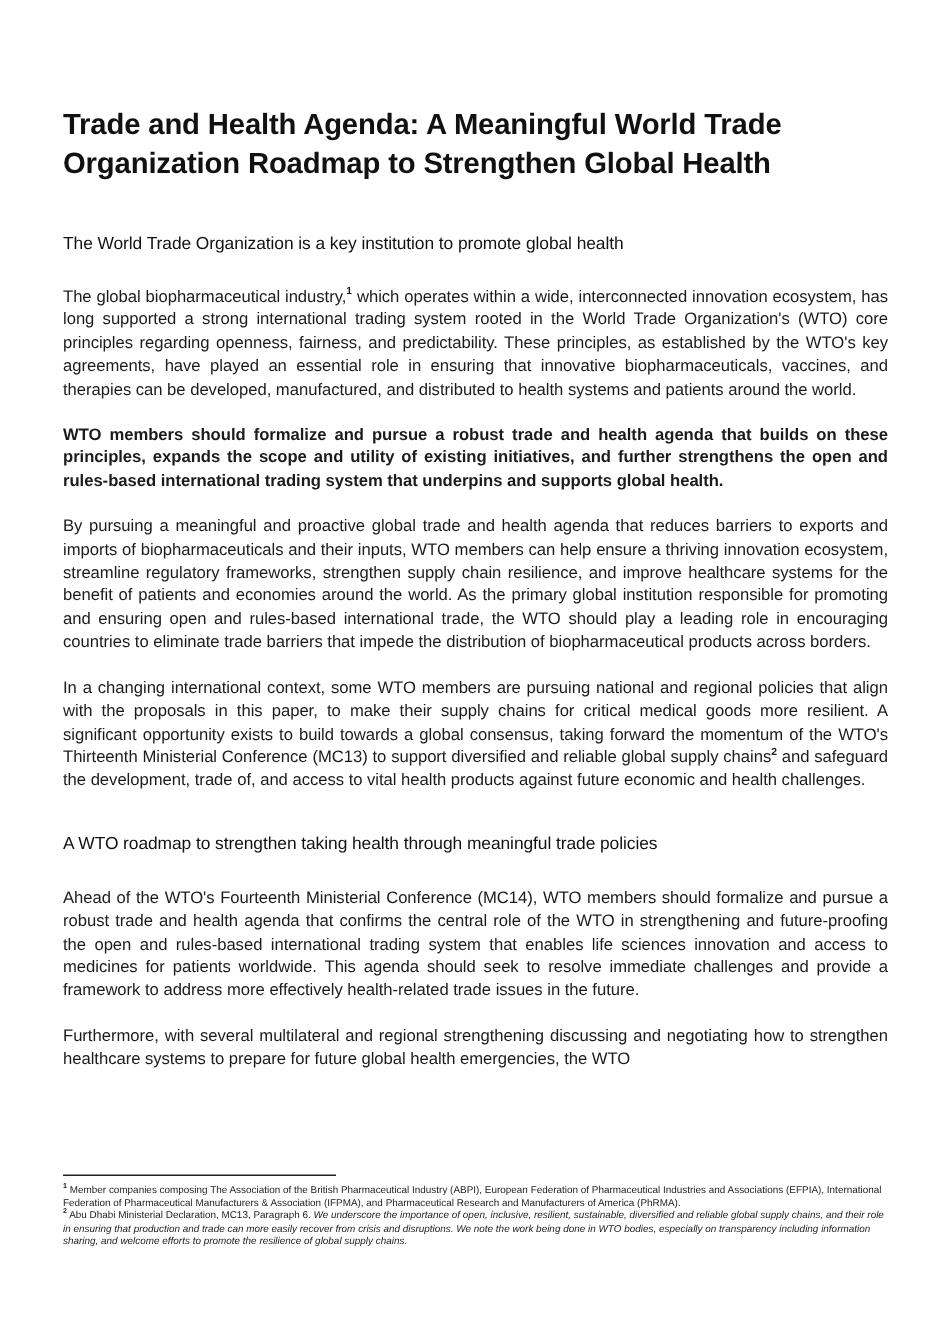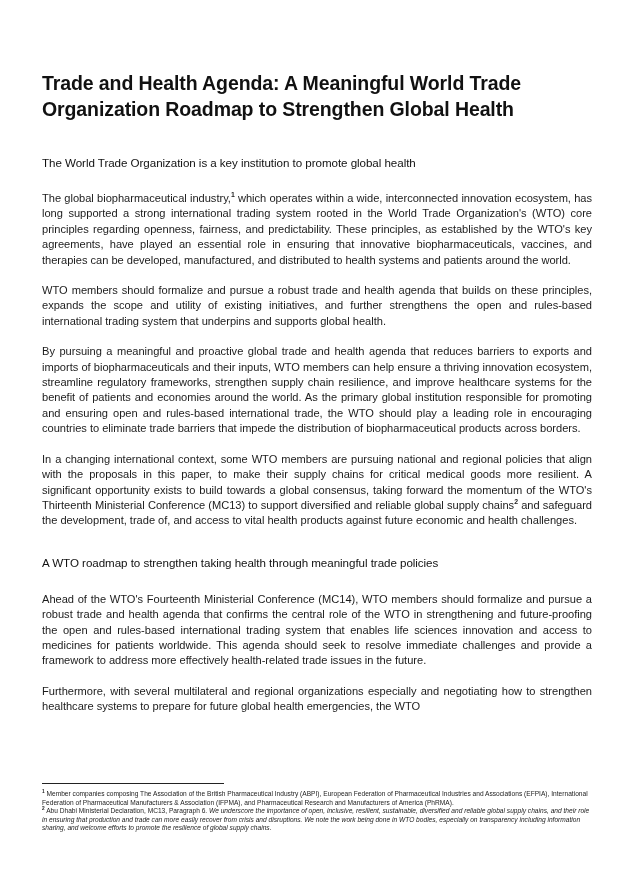--- a/index.html
+++ b/index.html
@@ -50,21 +50,21 @@
   }
   .body-para {
     font-size: 11.1px;
     line-height: 15.4px;
     text-align: justify;
     color: #1b1b1b;
     margin: 0;
     letter-spacing: -0.02px;
   }
   .body-para.bold {
-    font-weight: normal;
+    font-weight: bold;
   }
   sup {
     font-size: 0.62em;
     vertical-align: super;
     line-height: 0;
     font-weight: bold;
   }
   .sp-h1 { height: 33px; }
   .sp-ph { height: 20px; }
   .sp-pp { height: 15px; }
@@ -130,21 +130,21 @@
     <div class="sp-h2"></div>
 
     <h2 class="section-heading">A WTO roadmap to strengthen taking health through meaningful trade policies</h2>
 
     <div class="sp-h2b"></div>
 
     <p class="body-para">Ahead of the WTO's Fourteenth Ministerial Conference (MC14), WTO members should formalize and pursue a robust trade and health agenda that confirms the central role of the WTO in strengthening and future-proofing the open and rules-based international trading system that enables life sciences innovation and access to medicines for patients worldwide. This agenda should seek to resolve immediate challenges and provide a framework to address more effectively health-related trade issues in the future.</p>
 
     <div class="sp-pp"></div>
 
-    <p class="body-para">Furthermore, with several multilateral and regional organizations especially and negotiating how to strengthen healthcare systems to prepare for future global health emergencies, the WTO</p>
+    <p class="body-para">Furthermore, with several multilateral and regional strengthening discussing and negotiating how to strengthen healthcare systems to prepare for future global health emergencies, the WTO</p>
 
   </div>
 
   <div class="footnotes">
 
     <div class="fn-rule"></div>
 
     <p class="footnote"><sup>1</sup> <span>Member companies composing The Association of the British Pharmaceutical Industry (ABPI), European Federation of Pharmaceutical Industries and Associations (EFPIA), International Federation of Pharmaceutical Manufacturers &amp; Association (IFPMA), and Pharmaceutical Research and Manufacturers of America (PhRMA).</span></p>
 
     <p class="footnote"><sup>2</sup> <span>Abu Dhabi Ministerial Declaration, MC13, Paragraph 6. </span><span class="ital">We underscore the importance of open, inclusive, resilient, sustainable, diversified and reliable global supply chains, and their role in ensuring that production and trade can more easily recover from crisis and disruptions. We note the work being done in WTO bodies, especially on transparency including information sharing, and welcome efforts to promote the resilience of global supply chains.</span></p>

